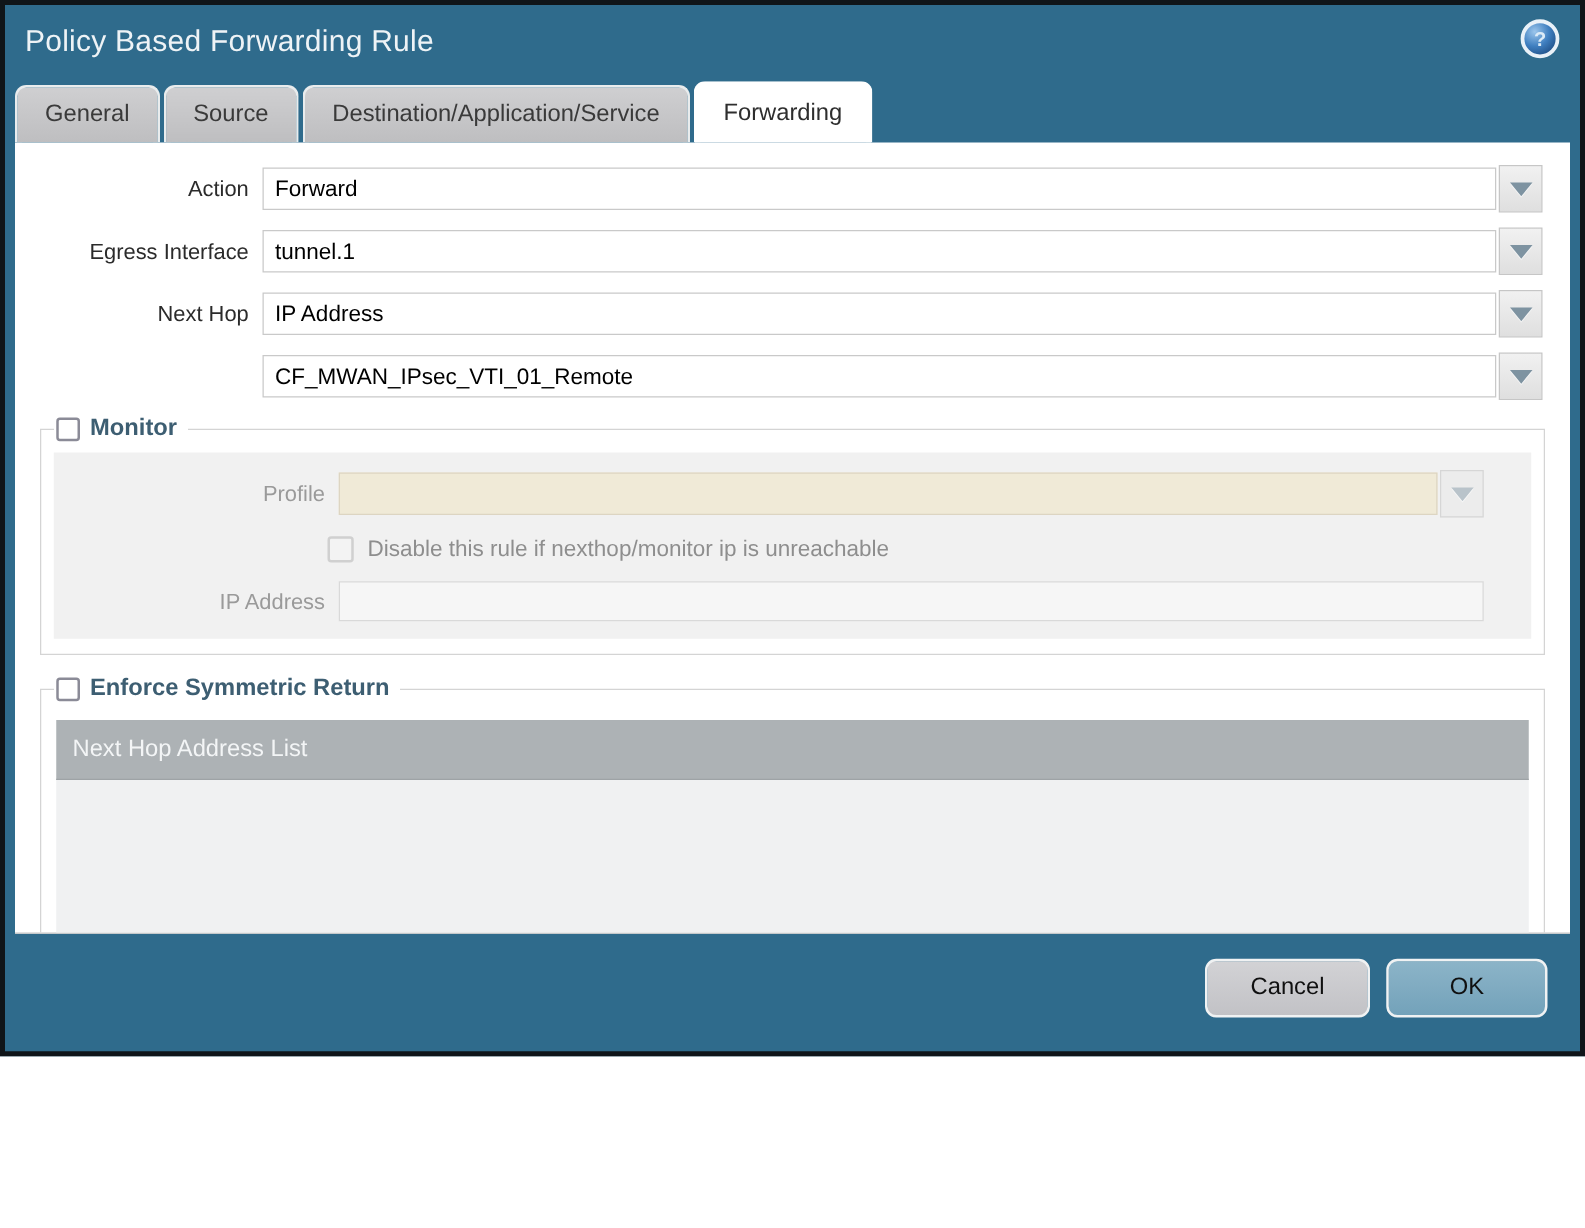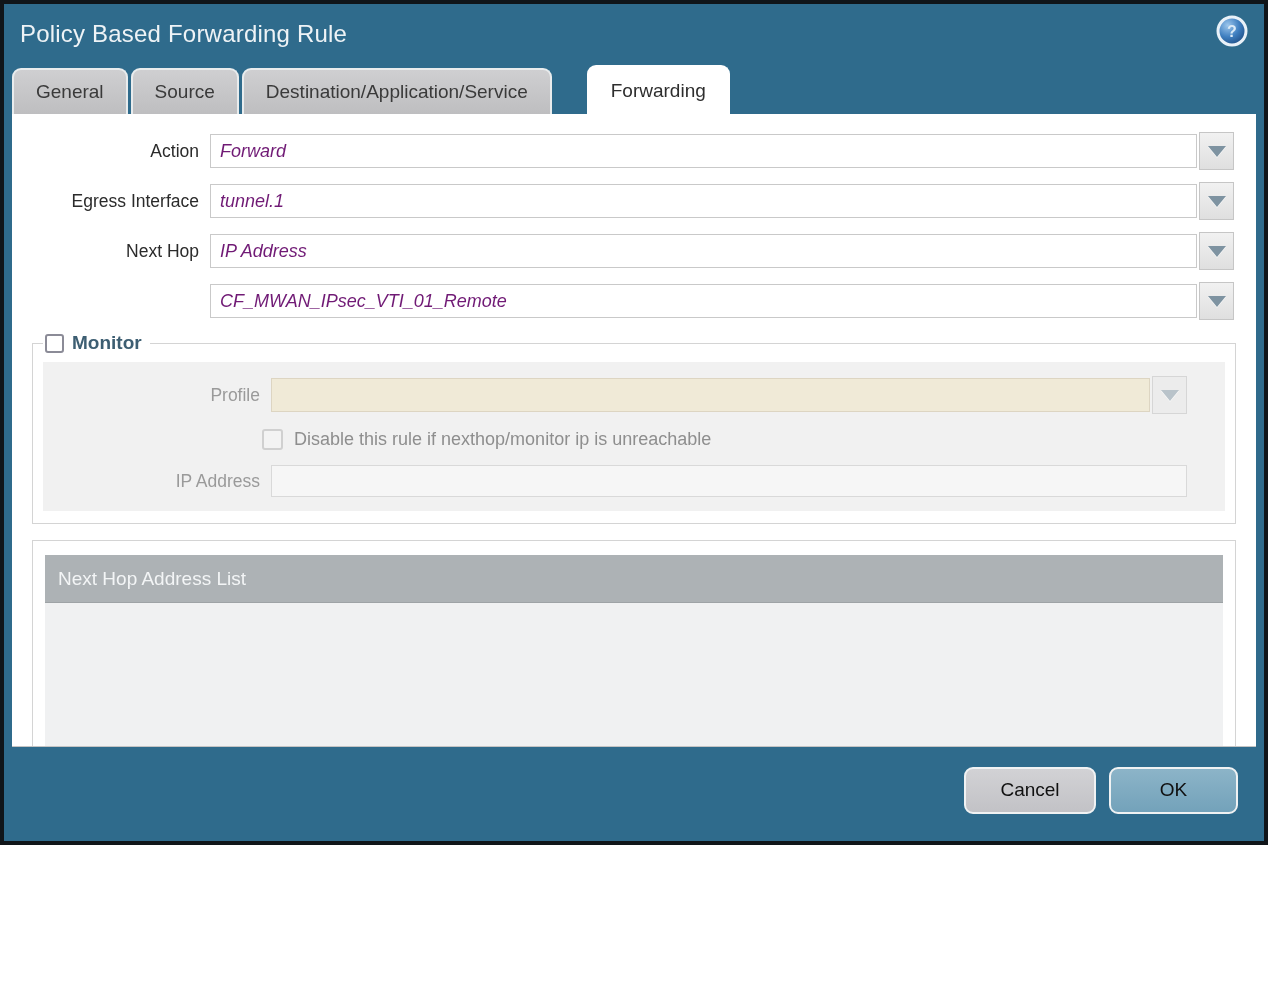--- a/index.html
+++ b/index.html
@@ -29,38 +29,37 @@
     padding:0 22px; margin-right:3px;
     font-size:19px; color:#3a3a3a;
     background:linear-gradient(#cfcfd1,#bebec0);
     border:2px solid #e9eced; border-bottom:none;
     border-radius:9px 9px 0 0;
     cursor:pointer; white-space:nowrap;
   }
   .tab.active {
     background:#ffffff; color:#2e2e2e; height:49px;
     border-color:#ffffff;
-    margin-left:32px;
   }
   
   .content {
     flex:1 1 auto; background:#ffffff; margin:0 8px;
     border-bottom:1px solid #c4c4c4;
     padding-top:18px; overflow:hidden;
   }
   .row { display:flex; align-items:center; margin:0 22px 12px 0; }
   .row .lbl {
     width:198px; text-align:right; padding-right:11px;
     font-size:17.5px; color:#2b2b2b;
   }
   .combo { flex:1; display:flex; align-items:center; }
   .tinput {
     flex:1; height:34px; background:#fff; border:1px solid #c9c9c9;
-    font-size:18px; color:#701a75; padding:0 9px;
-    display:flex; align-items:center; white-space:nowrap; overflow:hidden;font-style:italic;
+    font-size:18px; color:#000000; padding:0 9px;
+    display:flex; align-items:center; white-space:nowrap; overflow:hidden;
   }
   .ddbtn {
     width:35px; height:38px; margin-left:2px;
     background:linear-gradient(#f1f1f1,#dfdfdf);
     border:1px solid #c6c6c6;
     display:flex; align-items:center; justify-content:center; cursor:pointer;
     flex:0 0 auto;
   }
   .arrow {
     width:0; height:0;
@@ -238,20 +237,24 @@
         <div class="row">
           <span class="lbl">IP Address</span>
           <div class="combo">
             <div class="disinput"></div>
           </div>
         </div>
       </div>
     </fieldset>
 
     <fieldset>
+      <legend>
+        <span class="cb"></span>
+        <span>Enforce Symmetric Return</span>
+      </legend>
       <div class="tblwrap">
         <div class="tbl-header">Next Hop Address List</div>
         <div class="tbl-body"></div>
         <div class="tbl-footer">
           <div class="tbtn">
             <span class="ticon plus"></span>
             <span class="tlabel">Add</span>
           </div>
           <div class="tbtn disabled">
             <span class="ticon minus"></span>

